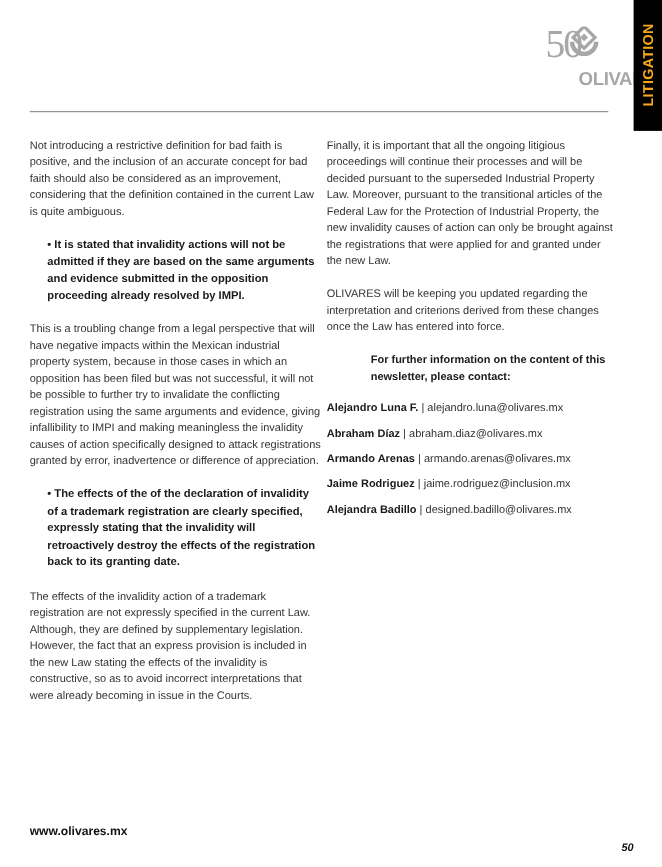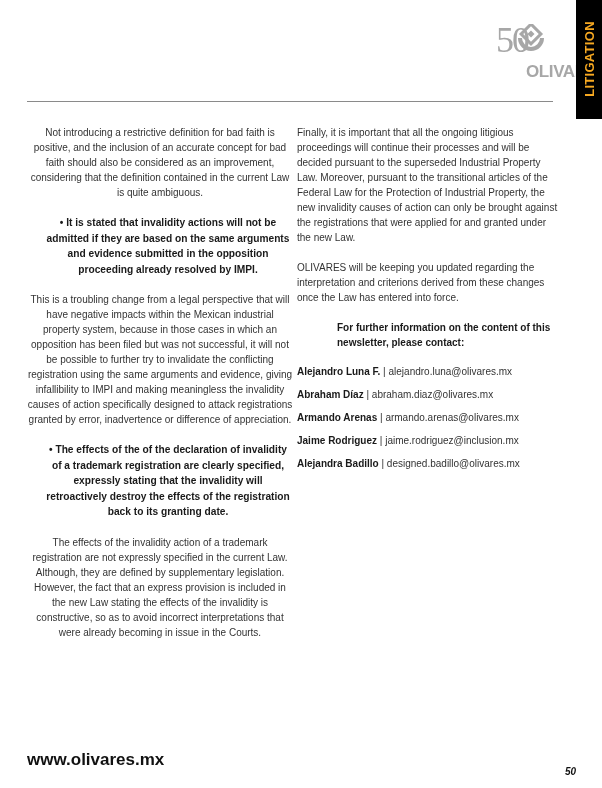--- a/index.html
+++ b/index.html
@@ -27,33 +27,33 @@
   .section-tab span {
     position: absolute; left: 50%; top: 59px;
     transform: translate(-50%, -50%) rotate(-90deg);
     white-space: nowrap; font-weight: bold; font-size: 13px; letter-spacing: 0.3px;
     color: #f6a821; font-family: "Liberation Sans", sans-serif;
   }
   .rule {
     position: absolute; left: 27px; top: 101px; width: 526px; height: 1px; background: #8a8a8a;
   }
   .col { position: absolute; top: 125px; width: 266px; font-size: 10px; line-height: 15px; }
-  .col-left { left: 27px; text-align: center; }
+  .col-left { left: 27px; }
   .col-right { left: 297px; width: 262px; }
   p { margin: 0 0 15px 0; }
   .bullet {
     font-weight: bold; color: #1a1a1a; padding-left: 16px; margin-bottom: 15px;
     font-size: 10.2px; line-height: 15.5px;
   }
   .contact-heading { font-weight: bold; color: #1a1a1a; margin-bottom: 14px; margin-left: 40px; }
   .contact { margin: 0 0 8px 0; white-space: nowrap; }
   .contact .name { font-weight: bold; color: #1a1a1a; }
   .contact .sep { color: #333; }
   .footer-url {
-    position: absolute; left: 27px; top: 750px; font-weight: bold; font-size: 17px;
+    position: absolute; left: 27px; top: 750px; font-weight: bold; font-size: 11px;
     color: #111; text-decoration: none;
   }
   .page-number {
     position: absolute; left: 565px; top: 766px; font-weight: bold; font-style: italic;
     font-size: 10px; color: #111;
   }
 </style>
 </head>
 <body>
 

